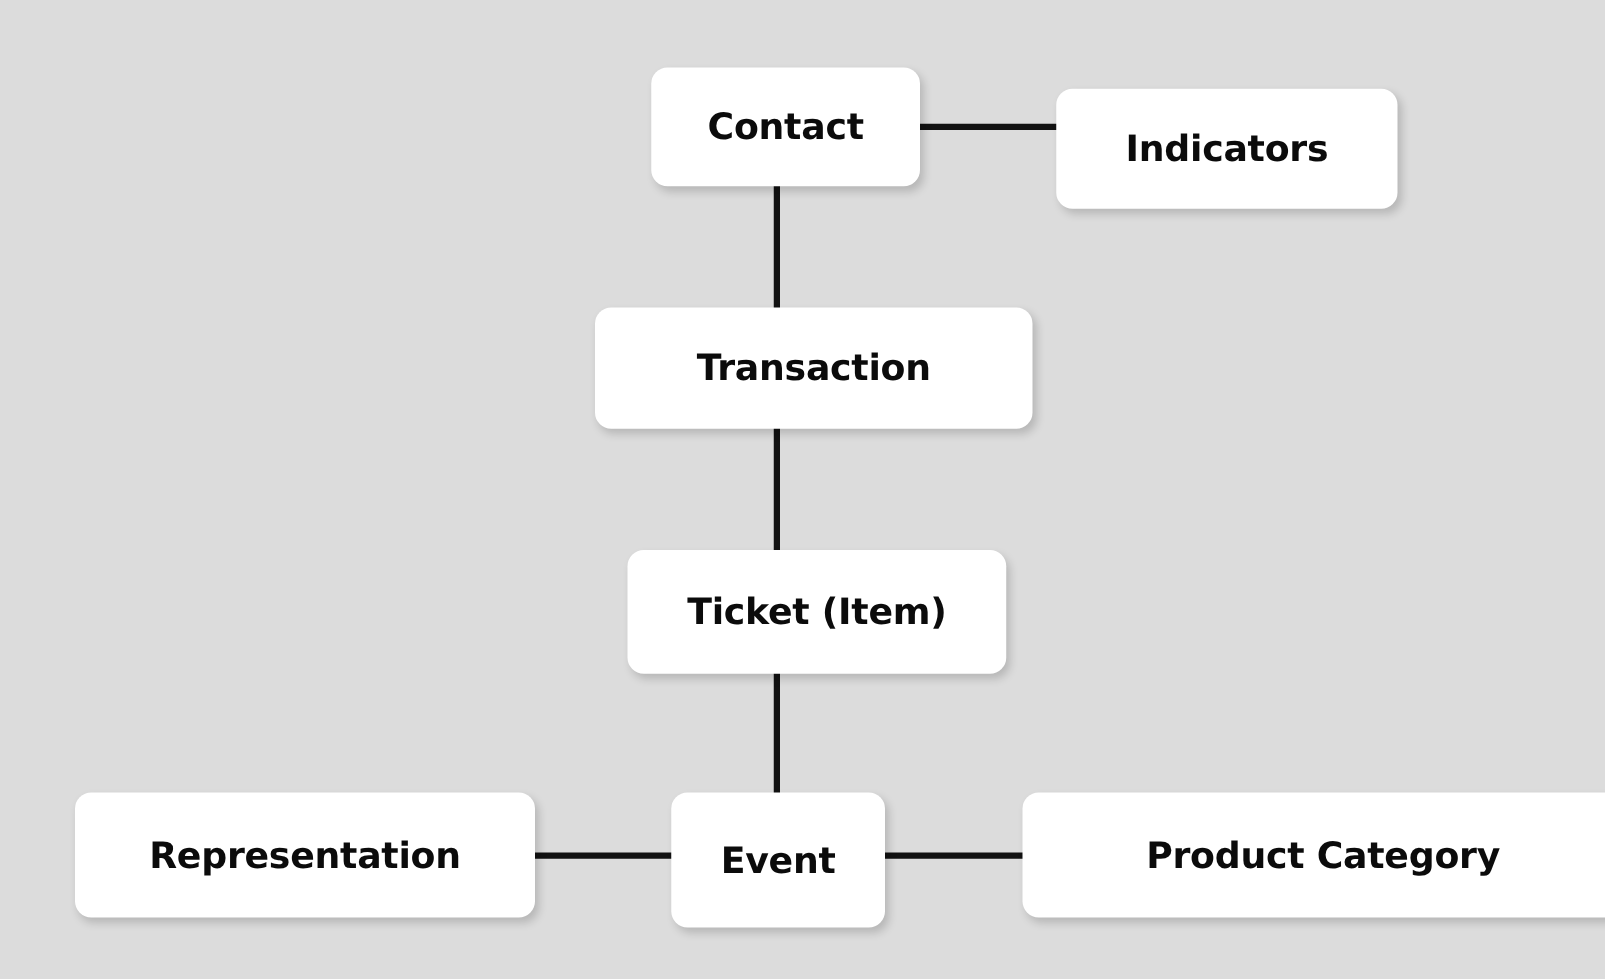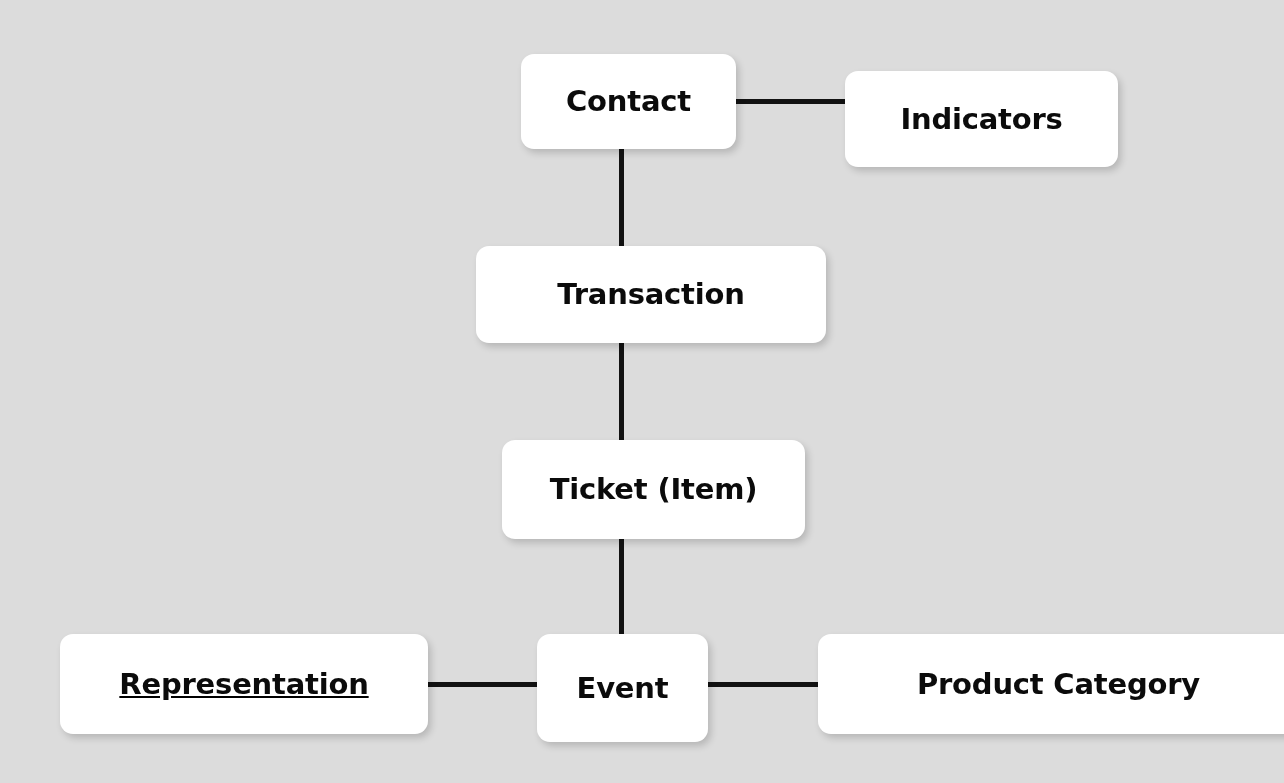--- a/index.html
+++ b/index.html
@@ -63,21 +63,21 @@
     color: #0b0b0b;
     letter-spacing: -0.2px;
     line-height: 1.05;
     white-space: nowrap;
   }
   
   #node-contact          { left: 521px; top: 54px;  width: 215px; height: 95px; }
   #node-indicators       { left: 845px; top: 71px;  width: 273px; height: 96px; }
   #node-transaction      { left: 476px; top: 246px; width: 350px; height: 97px; }
   #node-ticket-item      { left: 470px; top: 440px; width: 303px; height: 99px; margin-left: 32px; }
-  #node-representation   { left: 60px;  top: 634px; width: 368px; height: 100px; text-decoration: underline; }
+  #node-representation   { left: 60px;  top: 634px; width: 368px; height: 100px; }
   #node-event            { left: 537px; top: 634px; width: 171px; height: 108px; }
   #node-product-category { left: 818px; top: 634px; width: 481px; height: 100px; }
 
   
   #edge-contact-indicators   { left: 733px; top: 99px;  width: 115px; }
   #edge-representation-event { left: 425px; top: 682px; width: 115px; }
   #edge-event-product        { left: 705px; top: 682px; width: 116px; }
   #edge-contact-event-spine  { left: 619px; top: 145px; height: 492px; }
 </style>
 </head>

